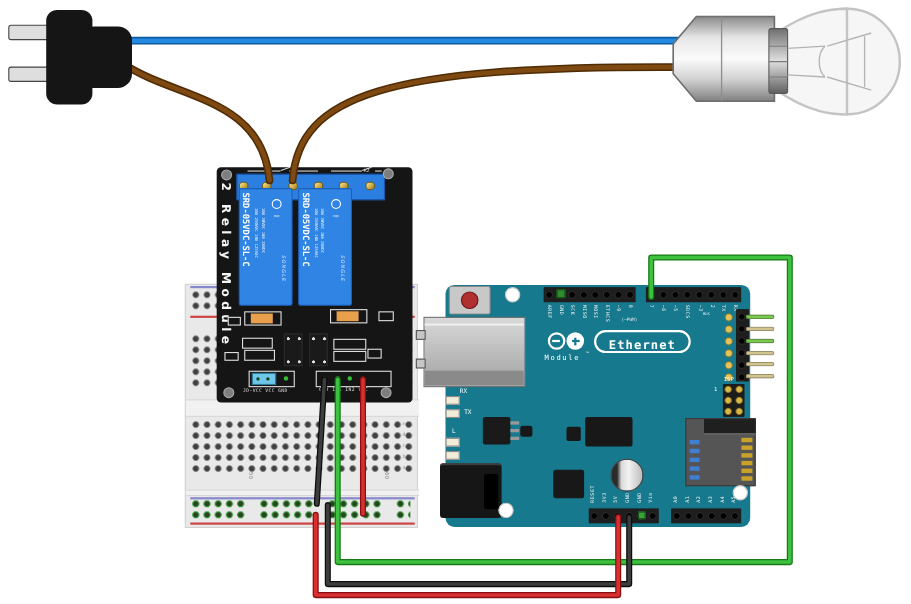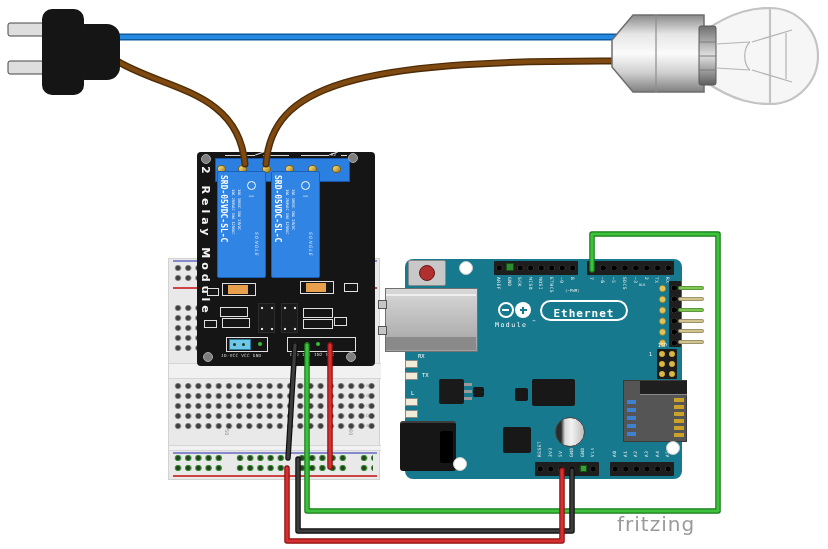--- a/index.html
+++ b/index.html
@@ -346,14 +346,13 @@
     <path d="M295,345 L288,458" fill="none" stroke-width="5.5" stroke-linecap="round" stroke="#0d0d0d"></path>
     <path d="M295,345 L288,458" fill="none" stroke-width="3.2" stroke-linecap="round" stroke="#3d3d3d"></path>
     <path d="M298,459 L298,531 L572,531 L572,470" fill="none" stroke-width="5.5" stroke-linecap="round" stroke-linejoin="round" stroke="#0d0d0d"></path>
     <path d="M298,459 L298,531 L572,531 L572,470" fill="none" stroke-width="3.2" stroke-linecap="round" stroke-linejoin="round" stroke="#3d3d3d"></path>
     <path d="M330,345 L330,467" fill="none" stroke-width="5.5" stroke-linecap="round" stroke="#8c0f0f"></path>
     <path d="M330,345 L330,467" fill="none" stroke-width="3.2" stroke-linecap="round" stroke="#d63030"></path>
     <path d="M287,468 L287,541 L562,541 L562,470" fill="none" stroke-width="5.5" stroke-linecap="round" stroke-linejoin="round" stroke="#8c0f0f"></path>
     <path d="M287,468 L287,541 L562,541 L562,470" fill="none" stroke-width="3.2" stroke-linecap="round" stroke-linejoin="round" stroke="#d63030"></path>
   </svg>
 
-  <div id="watermark">fritzing</div>
 </div>
 
 </body></html>

